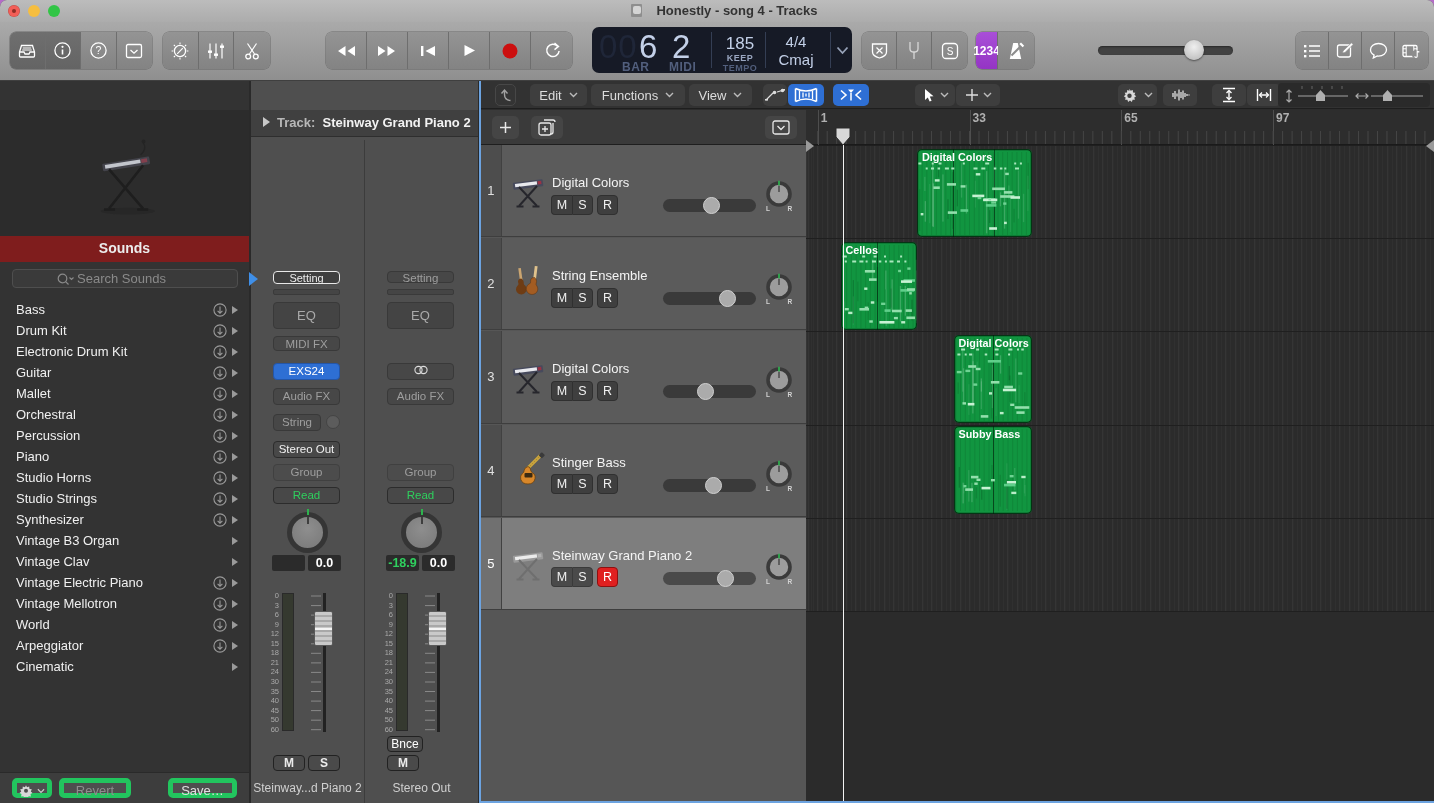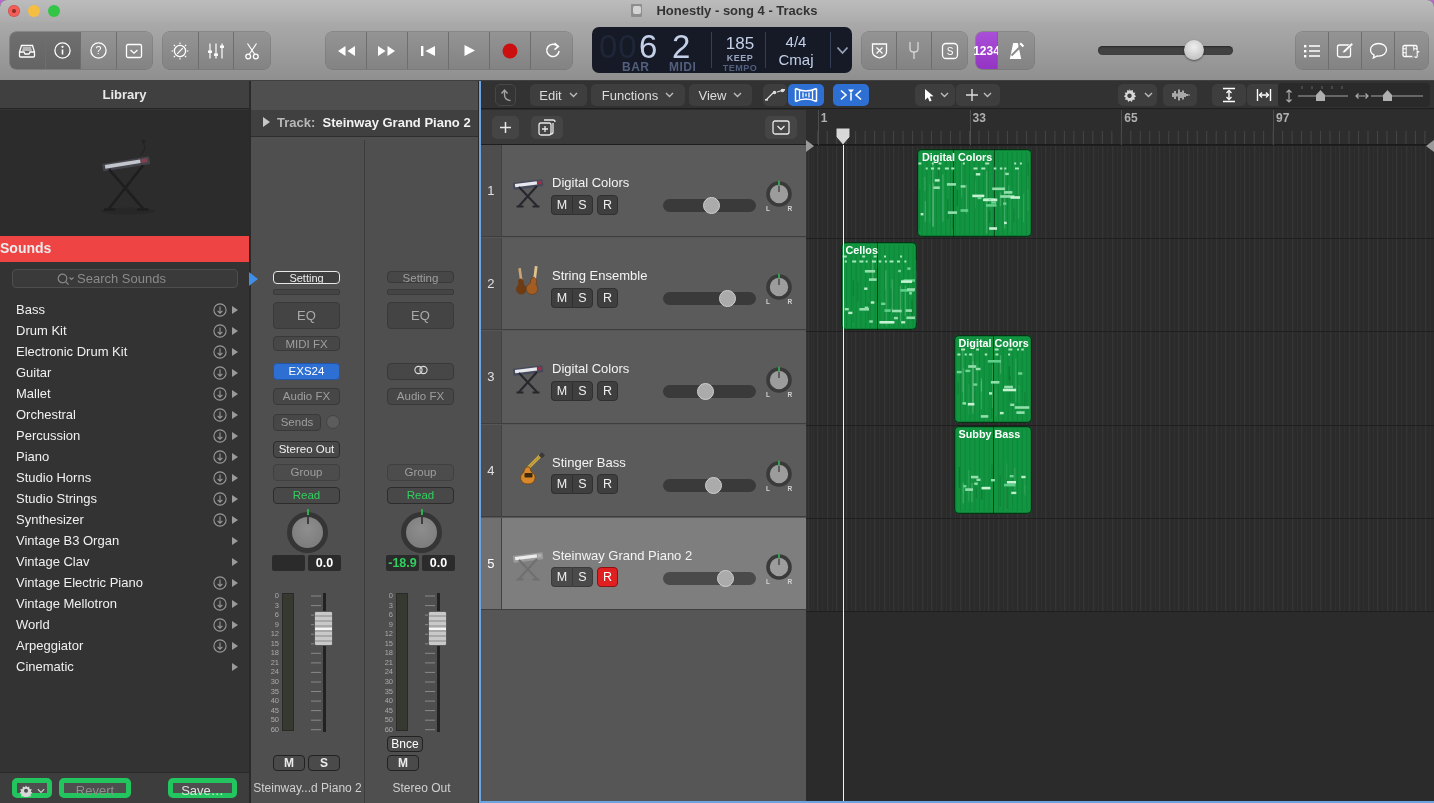--- a/index.html
+++ b/index.html
@@ -22,21 +22,21 @@
 .mid {position:absolute;text-align:center;color:#c3d0e8}
 .small1 {position:absolute;text-align:center;font-size:9px;font-weight:bold;color:#9aa6c0;letter-spacing:.5px}
 .small2 {position:absolute;text-align:center;font-size:9px;font-weight:bold;color:#525f7d;letter-spacing:.5px}
 .volsl {position:absolute;left:1098px;top:24px;width:135px;height:9px;border-radius:5px;background:#424242;box-shadow:inset 0 1px 2px rgba(0,0,0,.4)}
 .volth {position:absolute;left:86px;top:-6px;width:20px;height:20px;border-radius:50%;background:radial-gradient(circle at 50% 35%,#efefef,#b5b5b5);box-shadow:0 1px 2px rgba(0,0,0,.5)}
 .main {position:absolute;left:0;top:81px;width:100%;height:722px;background:#2a2a2a}
 
 .library {position:absolute;left:0;top:0;width:249px;height:100%;background:#333333}
 .lhead {position:absolute;left:0;top:0;width:100%;height:28px;background:#404040;border-bottom:1px solid #252525;color:#e8e8e8;font-size:13px;font-weight:bold;text-align:center;line-height:27px}
 .limg {position:absolute;left:0;top:29px;width:100%;height:126px;background:#2c2c2c}
-.shead {position:absolute;left:0;top:155px;width:100%;height:26px;background:#ef4444;color:#ececec;font-size:14px;font-weight:bold;text-align:left;line-height:25px}
+.shead {position:absolute;left:0;top:155px;width:100%;height:26px;background:#7f1d1d;color:#ececec;font-size:14px;font-weight:bold;text-align:center;line-height:25px}
 .search {position:absolute;left:12px;top:188px;width:226px;height:19px;border-radius:4px;background:#3a3a3a;border:1px solid #4e4e4e;color:#8a8a8a;font-size:13px;line-height:17px;padding-left:64px}
 .librow {position:absolute;left:0;width:100%;height:21px;line-height:21px}
 .libtxt {position:absolute;left:16px;color:#f0f0f0;font-size:13px}
 .dlic {position:absolute;left:213px;top:3.5px}
 .libtri {position:absolute;left:232px;top:6.5px;width:0;height:0;border-left:6px solid #9a9a9a;border-top:4.5px solid transparent;border-bottom:4.5px solid transparent}
 .lfoot {position:absolute;left:0;bottom:0;width:100%;height:31px;background:#3d3d3d;border-top:1px solid #2a2a2a}
 .fbtn {position:absolute;top:5px;height:20px;border-radius:5px;background:#4e4e4e;border:5px solid #22c55e;color:#e0e0e0;font-size:13px;text-align:center}
 
 .inspector {position:absolute;left:251px;top:0;width:227px;height:100%;background:#4f4f4f}
 .ihead {position:absolute;left:0;width:100%;height:27px;background:#404040;border-bottom:1px solid #2e2e2e;color:#b8b8b8;font-size:13px;font-weight:bold;line-height:26px}
@@ -290,21 +290,20 @@
             <rect x="1" y="2.5" width="14" height="11" rx="1.5" stroke="#fff" stroke-width="1.3" fill="none"></rect>
             <path d="M4.2 2.5 V13.5 M11.8 2.5 V13.5 M1 5.8 h3.2 M1 9.8 h3.2 M11.8 5.8 h3.2 M11.8 9.8 h3.2" stroke="#fff" stroke-width="1"></path>
             <circle cx="13.8" cy="11.2" r="4" fill="#8d8d8d"></circle>
             <path d="M12.8 13.2 a1.2 1.2 0 1 0 2.4 0 v-5 l2.2 .8" fill="none" stroke="#fff" stroke-width="1.1"></path>
           </svg>
         </div>
 </div>
     </div>
  <div class="main">
   <div class="library">
-    <div class="lhead">Library</div>
     <div class="limg"><svg width="249" height="129" viewBox="0 0 249 129">
             <g transform="translate(19,11) scale(.85)">
       <ellipse cx="128" cy="106" rx="32" ry="4" fill="#272727"></ellipse>
       <g transform="rotate(-9 126 50)">
                 <rect x="98" y="46" width="56" height="9" rx="1.5" fill="#43434b"></rect>
       <rect x="101" y="47.8" width="42" height="4.4" fill="#c2c5cc"></rect>
       <rect x="144" y="47.8" width="7" height="4.4" fill="#83404e"></rect>
               </g>
       <path d="M106 57 L146 103 M146 52 L106 103" stroke="#1e1e1e" stroke-width="3"></path>
       <path d="M100 104 h13 M139 104 h13" stroke="#1e1e1e" stroke-width="3"></path>
@@ -466,21 +465,21 @@
   <div class="inspector">
     <div class="ihead" style="top:29px"><span class="itri"></span>Track:&nbsp; <b>Steinway Grand Piano 2</b></div>
 
 <div class="strip" style="left:0;width:113px">
   <div class="cbtn setw" style="top:190px">Setting</div>
   <div class="cthin" style="top:208px"></div>
   <div class="cbtn eq" style="top:221px">EQ</div>
   <div class="cbtn dim" style="top:255px;height:15px;line-height:15px">MIDI FX</div>
   <div class="cbtn blue" style="top:282px">EXS24</div>
   <div class="cbtn dim" style="top:307px">Audio FX</div>
-  <div class="cbtn dim" style="top:333px;width:48px">Sends</div>
+  <div class="cbtn dim" style="top:333px;width:48px">String</div>
           <div class="sendknob" style="top:334px"></div>
   <div class="cbtn lit" style="top:360px">Stereo Out</div>
   <div class="cbtn dim2" style="top:383px">Group</div>
   <div class="cbtn read" style="top:406px">Read</div>
   <div class="knob" style="top:431px;left:36px"></div>
   <div class="vbox" style="top:474px;left:21px"></div>
   <div class="vbox" style="top:474px;left:57px;color:#fff">0.0</div>
   <div class="meterbar" style="left:31px"></div>
   <div class="frail" style="left:72px"></div>
   <svg style="position:absolute;left:58px;top:512px" width="14" height="140" viewBox="0 0 14 140">

